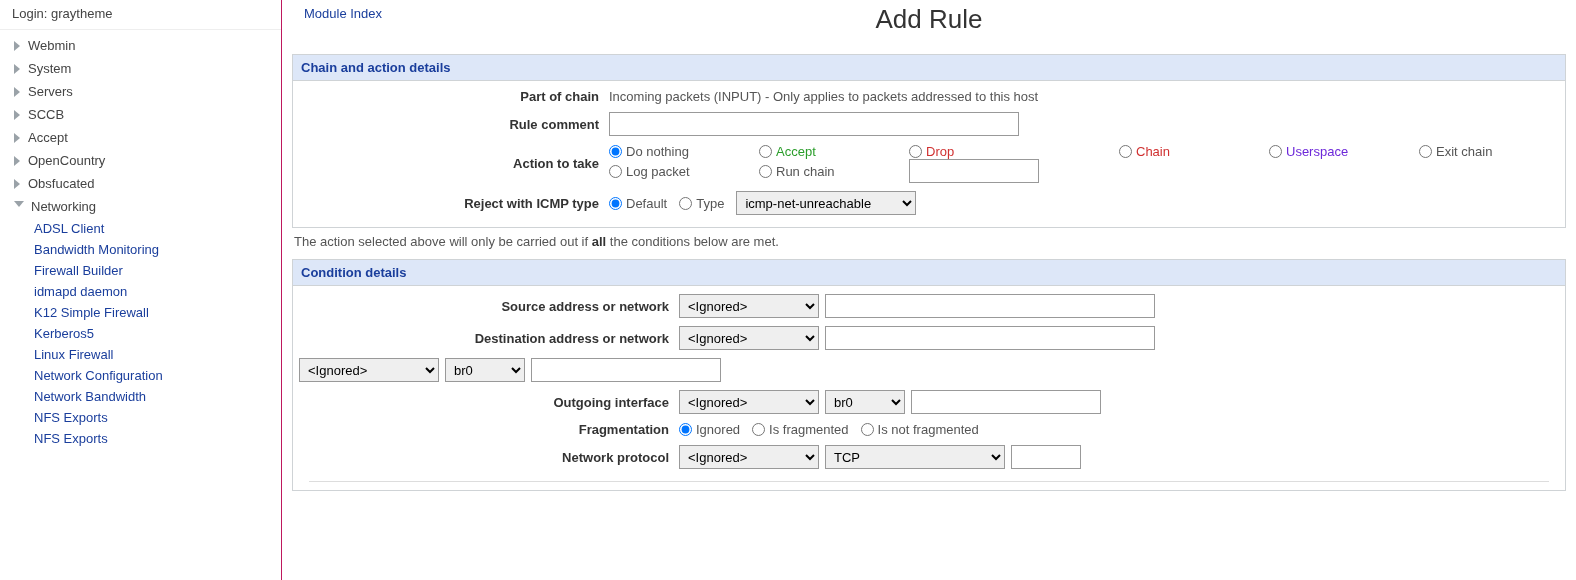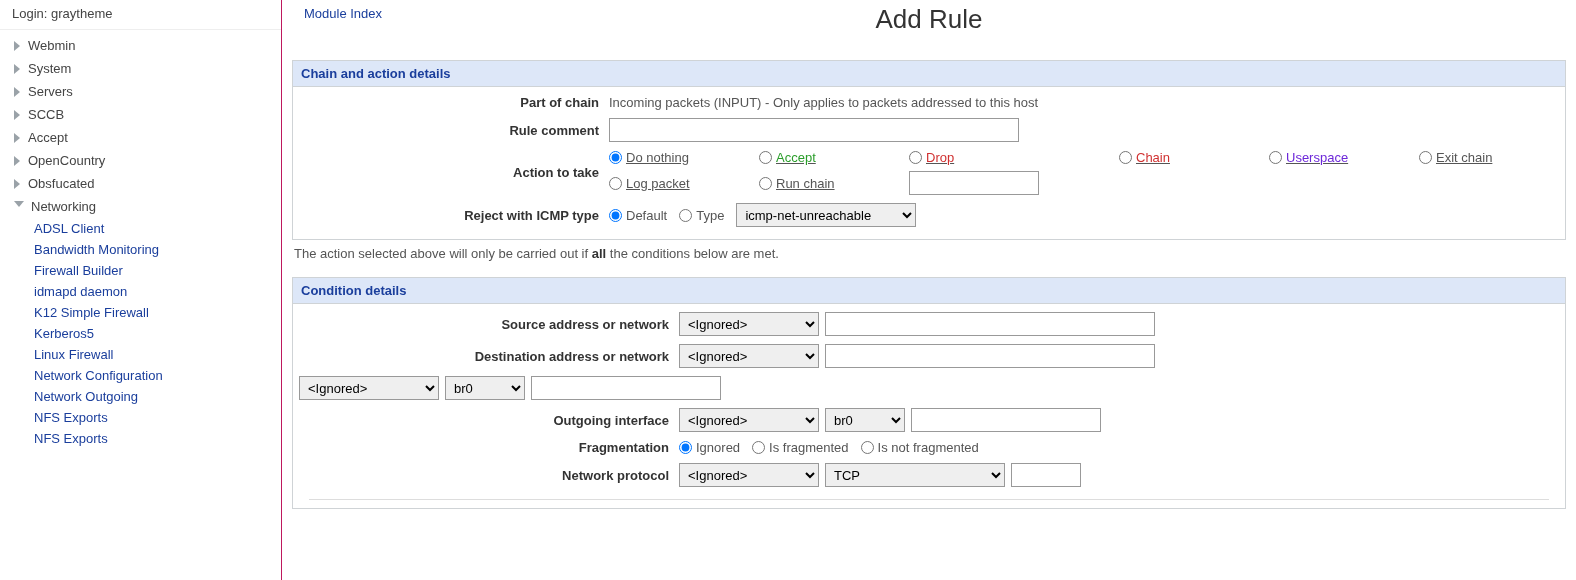--- a/index.html
+++ b/index.html
@@ -71,21 +71,21 @@
     text-align: center;
     font-size: 26px;
     color: #333;
     margin: 0;
     padding-top: 0;
     font-weight: normal;
   }
 
   .panel {
     border: 1px solid #cfd3d6;
-    margin-top: 16px;
+    margin-top: 10px;
   }
   .panel-header {
     background: #dde7f8;
     color: #1a3e9c;
     font-weight: bold;
     padding: 5px 8px;
     border-bottom: 1px solid #cfd3d6;
   }
   .panel-body {
     padding: 4px 6px 8px 6px;
@@ -123,23 +123,21 @@
   }
   .radio-opt {
     display: inline-flex;
     align-items: center;
     margin-right: 6px;
   }
   .radio-opt input { margin: 0 4px 0 0; }
   .actions-grid {
     display: grid;
     grid-template-columns: 150px 150px 210px 150px 150px 140px;
-    row-gap: 6px;
     align-items: center;
-    text-decoration: underline;
   }
   .c-accept { color: #2a9d2a; }
   .c-drop { color: #d03030; }
   .c-reject { color: #d03030; }
   .c-userspace { color: #6d28d9; }
 
   .note { color:#555; margin: 6px 2px 0 2px; }
   .note b { color:#333; }
 
   hr.sep { border:none; border-top:1px solid #ddd; margin:8px 10px 0 10px; }
@@ -188,21 +186,21 @@
         </div>
       <div class="subnav">
         <a>ADSL Client</a>
         <a>Bandwidth Monitoring</a>
         <a>Firewall Builder</a>
         <a>idmapd daemon</a>
         <a>K12 Simple Firewall</a>
         <a>Kerberos5</a>
         <a>Linux Firewall</a>
         <a>Network Configuration</a>
-        <a>Network Outgoing</a>
+        <a>Network Bandwidth</a>
         <a>NFS Exports</a>
         <a>NFS Exports</a>
       </div>
     </div>
   </div>
 
   <div class="main">
     <div class="topbar">
       <a class="module-link">Module Index</a>
       <h1 class="page-title">Add Rule</h1>

